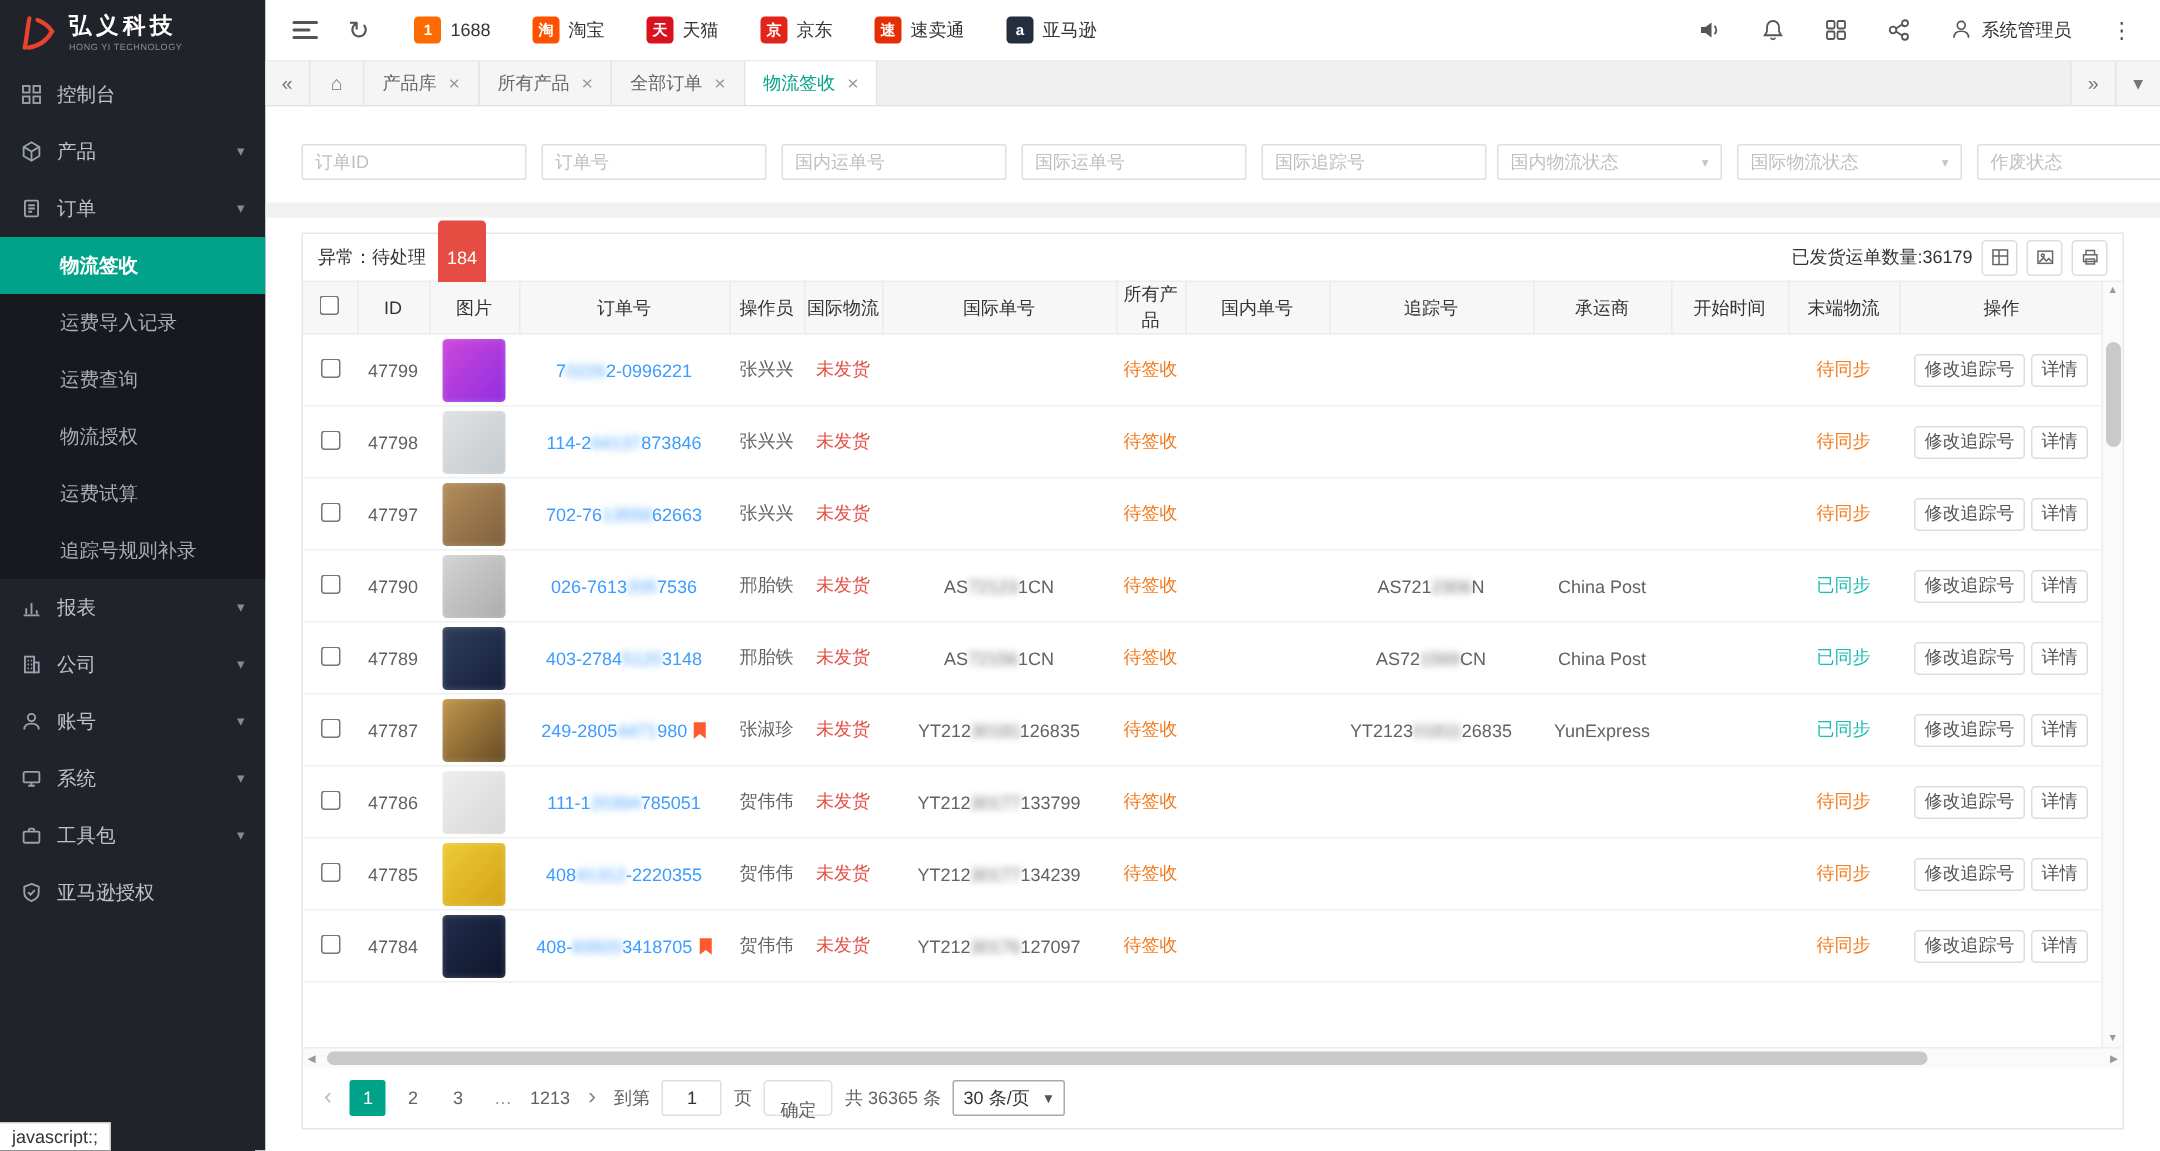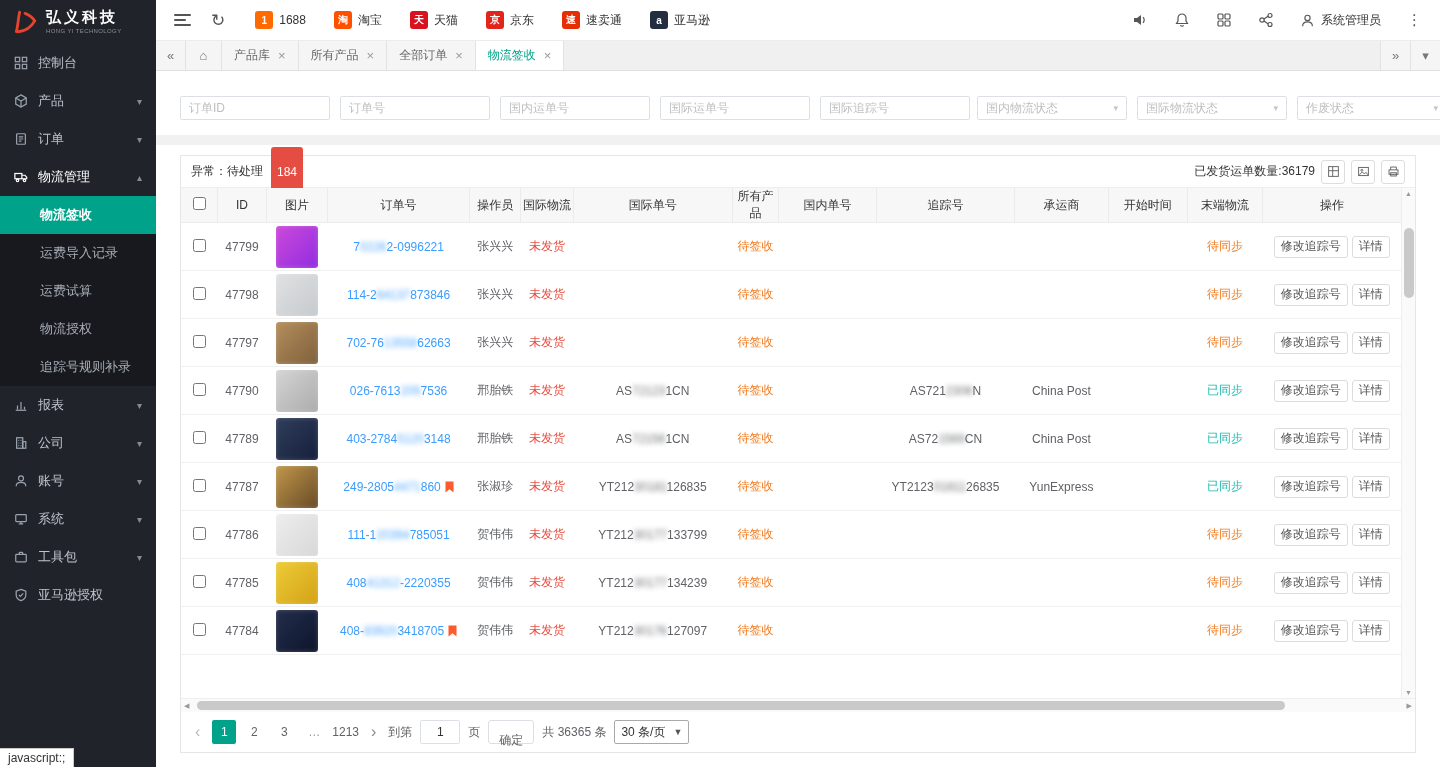--- a/index.html
+++ b/index.html
@@ -1,21 +1,21 @@
 <!DOCTYPE html>
 <html style="--accent: #00a389; --red: #e54d42; --orange: #f37b1d; --synced: #1cbbb4; --link: #3c9cff; --sidebar: #20232a; --sidebar_sub: #17191f;"><head>
 <meta charset="utf-8">
 <style>
   *{margin:0;padding:0;box-sizing:border-box}
   html,body{width:1440px;height:767px;overflow:hidden}
   body{font-family:"Liberation Sans","DejaVu Sans",sans-serif;font-size:12px;color:#333;background:#fff}
   .app{display:flex;width:1440px;height:767px}
 
   
-  .sidebar{width:156px;flex-shrink:0;background:var(--sidebar,#20232a);display:flex;flex-direction:column;font-size:13px}
+  .sidebar{width:177px;flex-shrink:0;background:var(--sidebar,#20232a);display:flex;flex-direction:column;font-size:13px}
   .logo{height:44px;display:flex;align-items:center;gap:8px;padding:0 12px;cursor:pointer}
   .logo-t{color:#fff;font-weight:bold;font-size:15px;letter-spacing:3px;font-family:"Liberation Serif","DejaVu Serif",serif}
   .logo-s{color:#8a9099;font-size:8px;letter-spacing:.5px;transform:scale(.75);transform-origin:left center;white-space:nowrap}
   .menu{flex:1;overflow:hidden}
   .mi{height:38px;display:flex;align-items:center;gap:10px;padding:0 14px;color:#bdc3cb;cursor:pointer}
   .mi.expanded{color:#fff}
   .mi .chev{margin-left:auto;font-size:10px;color:#848b94}
   .submenu{background:var(--sidebar_sub,#17191f)}
   .smi{height:38px;display:flex;align-items:center;padding-left:40px;color:#a7adb5;cursor:pointer}
   .smi.active{background:var(--accent,#00a389);color:#fff;font-weight:bold}
@@ -26,21 +26,21 @@
   .topbar{height:40px;background:#fff;display:flex;align-items:center;padding:0 18px;gap:20px}
   .ham{width:17px;display:flex;flex-direction:column;gap:3px;cursor:pointer}
   .ham i{display:block;height:2px;background:#555;border-radius:1px}
   .ham i:nth-child(2){width:70%}
   .refresh{font-size:17px;color:#555;cursor:pointer;line-height:1}
   .plats{display:flex;align-items:center;gap:28px;margin-left:10px}
   .plat{display:flex;align-items:center;gap:6px;cursor:pointer;color:#333}
   .plat-ic{width:18px;height:18px;border-radius:3px;color:#fff;font-size:10px;display:flex;align-items:center;justify-content:center;font-weight:bold}
   .top-right{margin-left:auto;display:flex;align-items:center;gap:26px;color:#555}
   .top-ic{cursor:pointer;display:flex;align-items:center}
-  .userbox{display:flex;align-items:center;gap:6px;cursor:pointer;color:#333}
+  .userbox{display:flex;gap:6px;cursor:pointer;color:#333}
   .more{font-size:15px;color:#555;cursor:pointer}
 
   
   .tabbar{height:31px;background:#f0f0f0;border-bottom:1px solid #e0e0e0;border-top:1px solid #ececec;display:flex;align-items:stretch}
   .tb-btn{width:30px;display:flex;align-items:center;justify-content:center;color:#777;border-right:1px solid #e2e2e2;font-size:13px;cursor:pointer;background:#f5f5f5}
   .tb-home{width:36px}
   .tab{display:flex;align-items:center;gap:8px;padding:0 12px;color:#666;border-right:1px solid #e2e2e2;background:#f5f5f5;cursor:pointer;white-space:nowrap}
   .tab.active{background:#fff;color:var(--accent,#00a389)}
   .tab .x{color:#999;font-size:13px;cursor:pointer}
   .tb-right{margin-left:auto;display:flex}
@@ -131,35 +131,26 @@
         <span class="chev">▾</span>
       </div>
       <div class="mi">
         <svg class="icn" width="14" height="14" viewBox="0 0 16 16" fill="none" stroke="#9aa3ad" stroke-width="1.4">
             <rect x="3" y="2" width="10" height="12" rx="1"></rect>
             <path d="M5.5 5.5 h5 M5.5 8 h5 M5.5 10.5 h3"></path>
           </svg>
         <span>订单</span>
         <span class="chev">▾</span>
       </div>
-      <div class="mi expanded">
-        <svg class="icn" width="14" height="14" viewBox="0 0 16 16" fill="none" stroke="#ffffff" stroke-width="1.4">
-            <rect x="1" y="4" width="8" height="6"></rect>
-            <path d="M9 6 h3.5 l2 2.2 V10 H9"></path>
-            <circle cx="4" cy="11.8" r="1.4"></circle>
-            <circle cx="12" cy="11.8" r="1.4"></circle>
-          </svg>
-        <span>物流管理</span>
-        <span class="chev">▴</span>
-      </div>
       <div class="submenu">
           <div class="smi active">物流签收</div>
           <div class="smi">运费导入记录</div>
+          <div class="smi">运费查询</div>
+          <div class="smi">物流授权</div>
           <div class="smi">运费试算</div>
-          <div class="smi">物流授权</div>
           <div class="smi">追踪号规则补录</div>
         </div>
       <div class="mi">
         <svg class="icn" width="14" height="14" viewBox="0 0 16 16" fill="none" stroke="#9aa3ad" stroke-width="1.4">
             <path d="M2 14 H14"></path>
             <path d="M4 13 V8.5 M8 13 V4.5 M12 13 V10"></path>
           </svg>
         <span>报表</span>
         <span class="chev">▾</span>
       </div>
@@ -524,21 +515,21 @@
                   <td><button class="mini-btn">修改追踪号</button><button class="mini-btn">详情</button></td>
                 </tr>
                 <tr>
                   <td><input type="checkbox" style=""></td>
                   <td>47787</td>
                   <td>
                     <div class="thumb-wrap">
                       <div class="thumb" style="background: linear-gradient(135deg, rgb(201, 158, 79) 0%, rgb(95, 67, 34) 100%);"></div>
                     </div>
                   </td>
-                  <td><a class="link" href="javascript:;"><span>249-2805</span><span class="censor">4471</span><span>860</span></a><svg width="9" height="12" viewBox="0 0 9 12" style="margin-left:4px;vertical-align:-2px">
+                  <td><a class="link" href="javascript:;"><span>249-2805</span><span class="censor">4471</span><span>980</span></a><svg width="9" height="12" viewBox="0 0 9 12" style="margin-left:4px;vertical-align:-2px">
                       <path d="M0.5 0.5 h8 v11 l-4 -3.2 -4 3.2 Z" fill="#ff5a2e"></path>
                     </svg></td>
                   <td>张淑珍</td>
                   <td><span class="c-red">未发货</span></td>
                   <td><span>YT212</span><span class="censor">30181</span><span>126835</span></td>
                   <td><span class="c-orange">待签收</span></td>
                   <td></td>
                   <td><span>YT2123</span><span class="censor">01811</span><span>26835</span></td>
                   <td>YunExpress</td>
                   <td></td>

